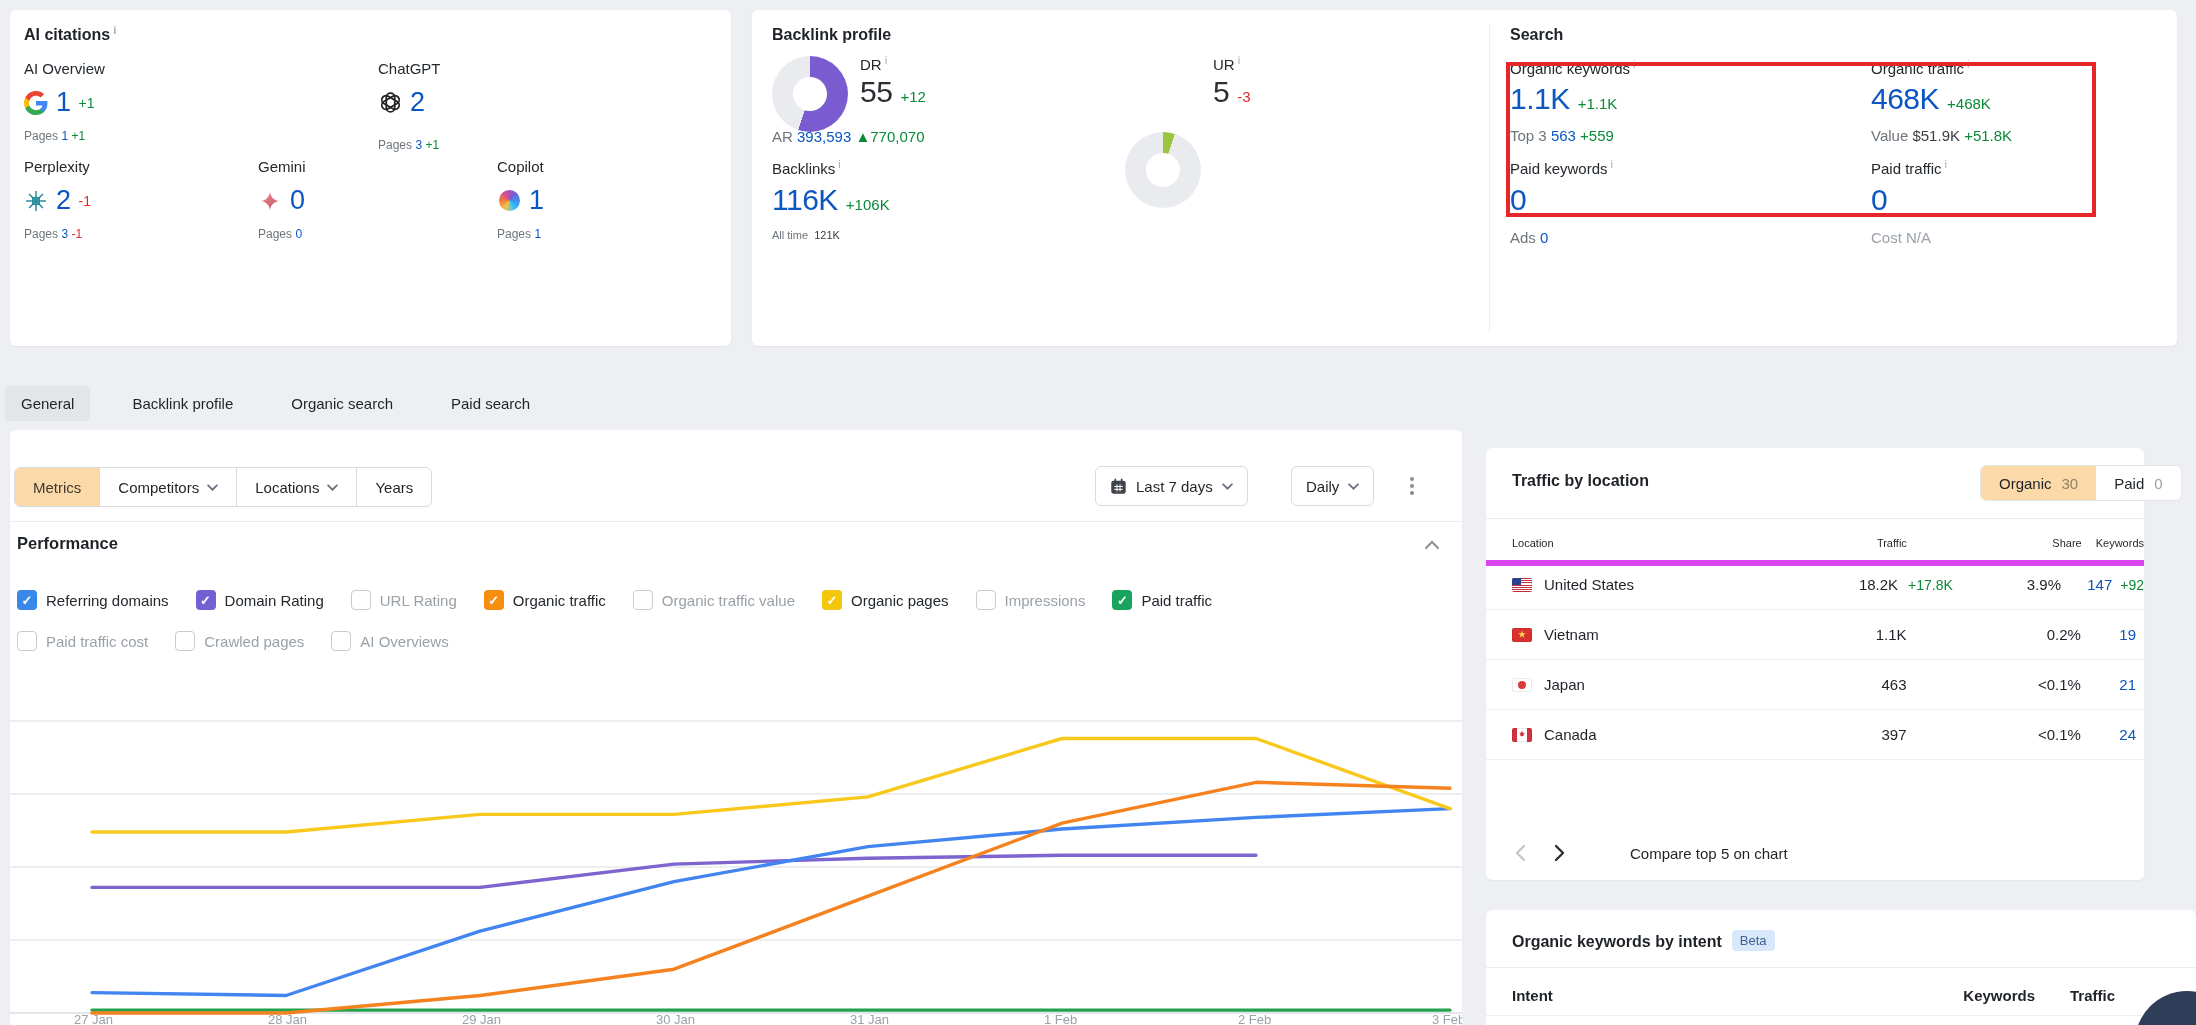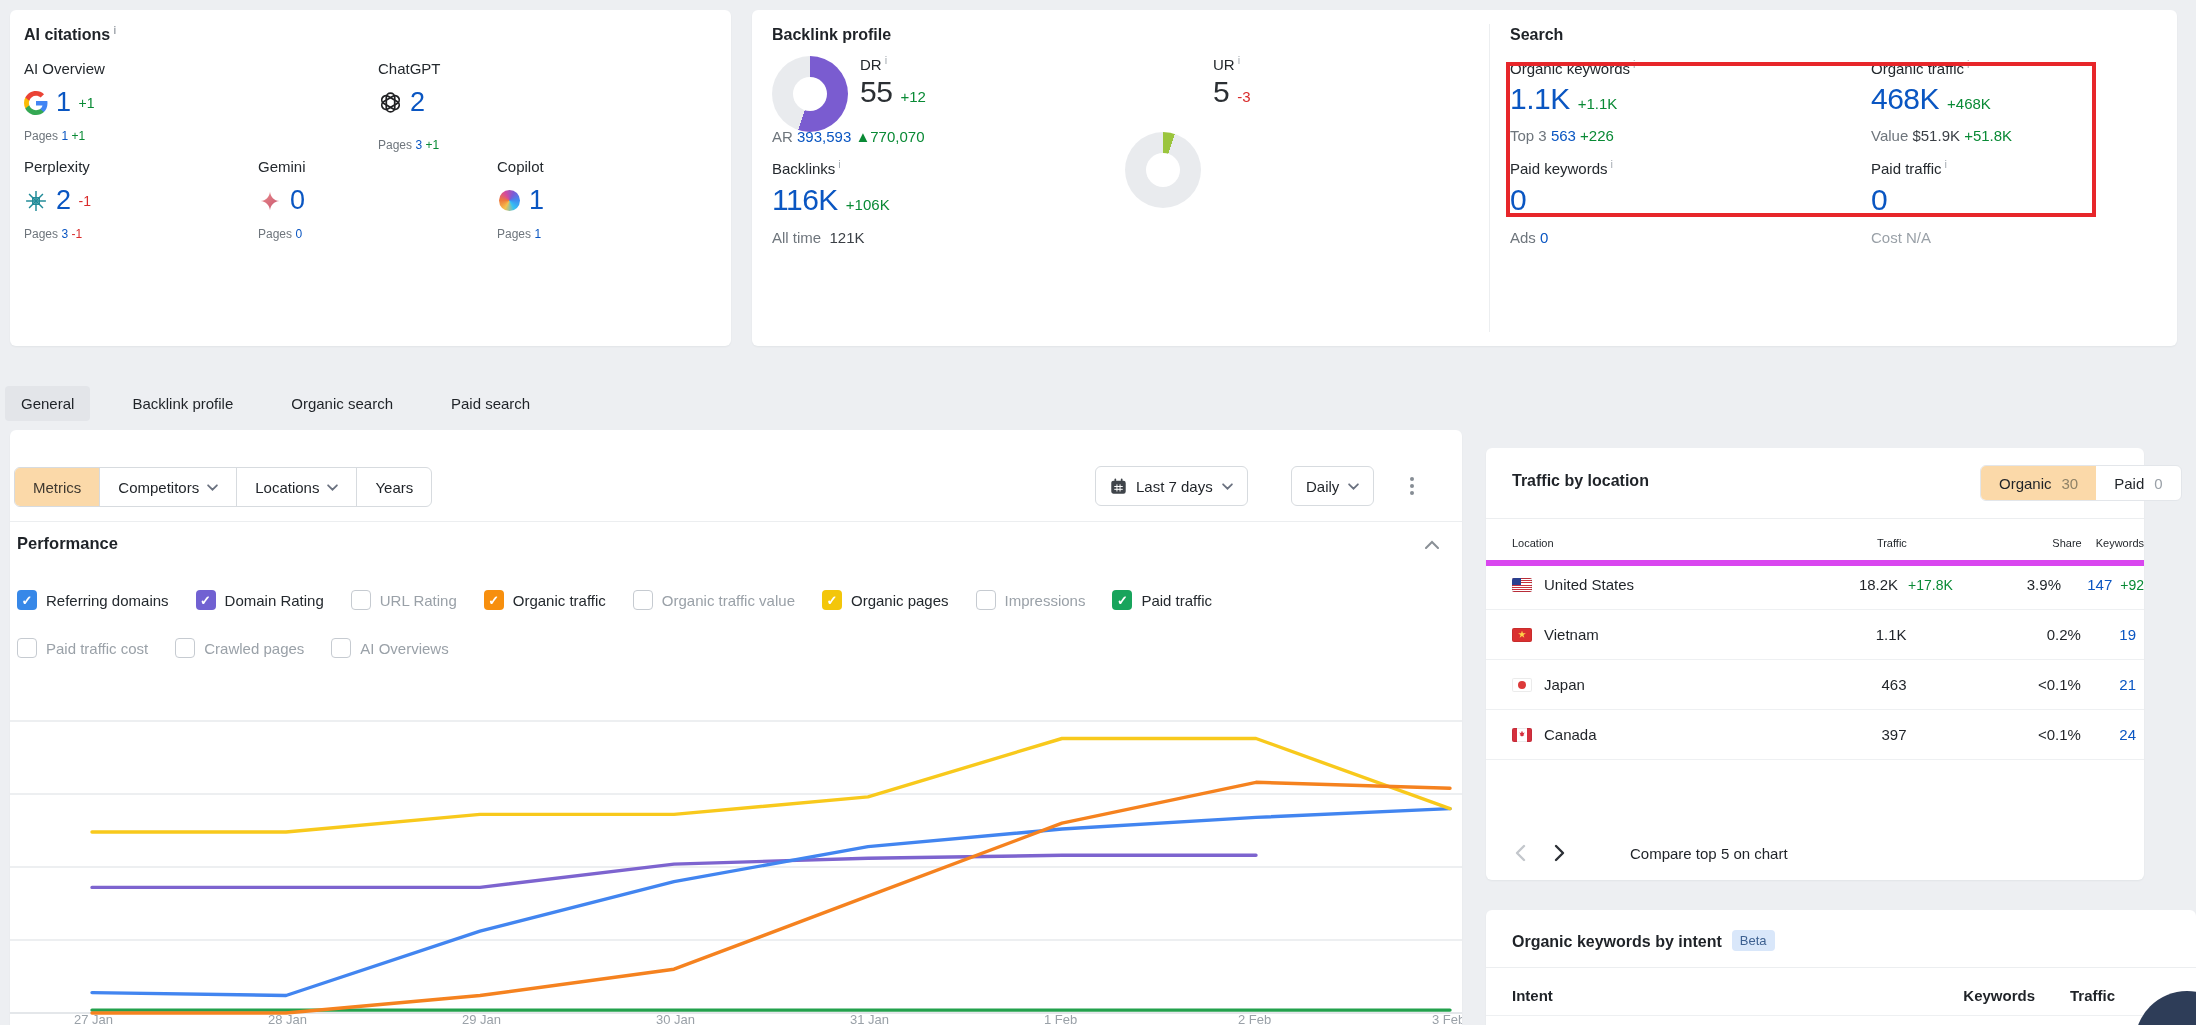--- a/index.html
+++ b/index.html
@@ -186,33 +186,33 @@
           <span class="delta-r">-3</span>
         </div>
     </div>
 
     <div class="abs" style="left:20px;top:150px;">
       <div class="lbl"><span>Backlinks</span><span class="info">i</span></div>
       <div class="brow" style="margin-top:6px;">
           <span class="bigval">116K</span>
           <span class="delta-g">+106K</span>
         </div>
-      <div class="sub" style="margin-top:12px;font-size:15px;"><span>All time</span>&nbsp; <span class="d">121K</span></div>
+      <div class="sub" style="margin-top:12px;font-size:11px;"><span>All time</span>&nbsp; <span class="d">121K</span></div>
     </div>
 
 
     <div class="abs ttl" style="left:758px;top:16px;">Search</div>
 
     <div class="abs" style="left:758px;top:50px;">
       <div class="lbl"><span>Organic keywords</span><span class="info">i</span></div>
       <div class="brow" style="margin-top:5px;">
           <span class="bigval">1.1K</span>
           <span class="delta-g">+1.1K</span>
         </div>
-      <div class="sub" style="margin-top:11px;font-size:15px;"><span>Top 3</span> <span class="b">563</span> <span class="g">+226</span></div>
+      <div class="sub" style="margin-top:11px;font-size:15px;"><span>Top 3</span> <span class="b">563</span> <span class="g">+559</span></div>
     </div>
 
     <div class="abs" style="left:1119px;top:50px;">
       <div class="lbl"><span>Organic traffic</span><span class="info">i</span></div>
       <div class="brow" style="margin-top:5px;">
           <span class="bigval">468K</span>
           <span class="delta-g">+468K</span>
         </div>
       <div class="sub" style="margin-top:11px;font-size:15px;"><span>Value</span> <span class="d">$51.9K</span> <span class="g">+51.8K</span></div>
     </div>
@@ -342,21 +342,21 @@
         </span>
         <span class="cb-item">
           <span class="cb"></span>
           <span class="cb-label muted">Impressions</span>
         </span>
         <span class="cb-item">
           <span class="cb checked" style="background: rgb(24, 164, 92);">✓</span>
           <span class="cb-label">Paid traffic</span>
         </span>
       </div>
-    <div class="cb-row" style="top:208px;align-items:center;">
+    <div class="cb-row" style="top:201px;align-items:center;">
         <span class="cb-item">
           <span class="cb"></span>
           <span class="cb-label muted">Paid traffic cost</span>
         </span>
         <span class="cb-item">
           <span class="cb"></span>
           <span class="cb-label muted">Crawled pages</span>
         </span>
         <span class="cb-item">
           <span class="cb"></span>

